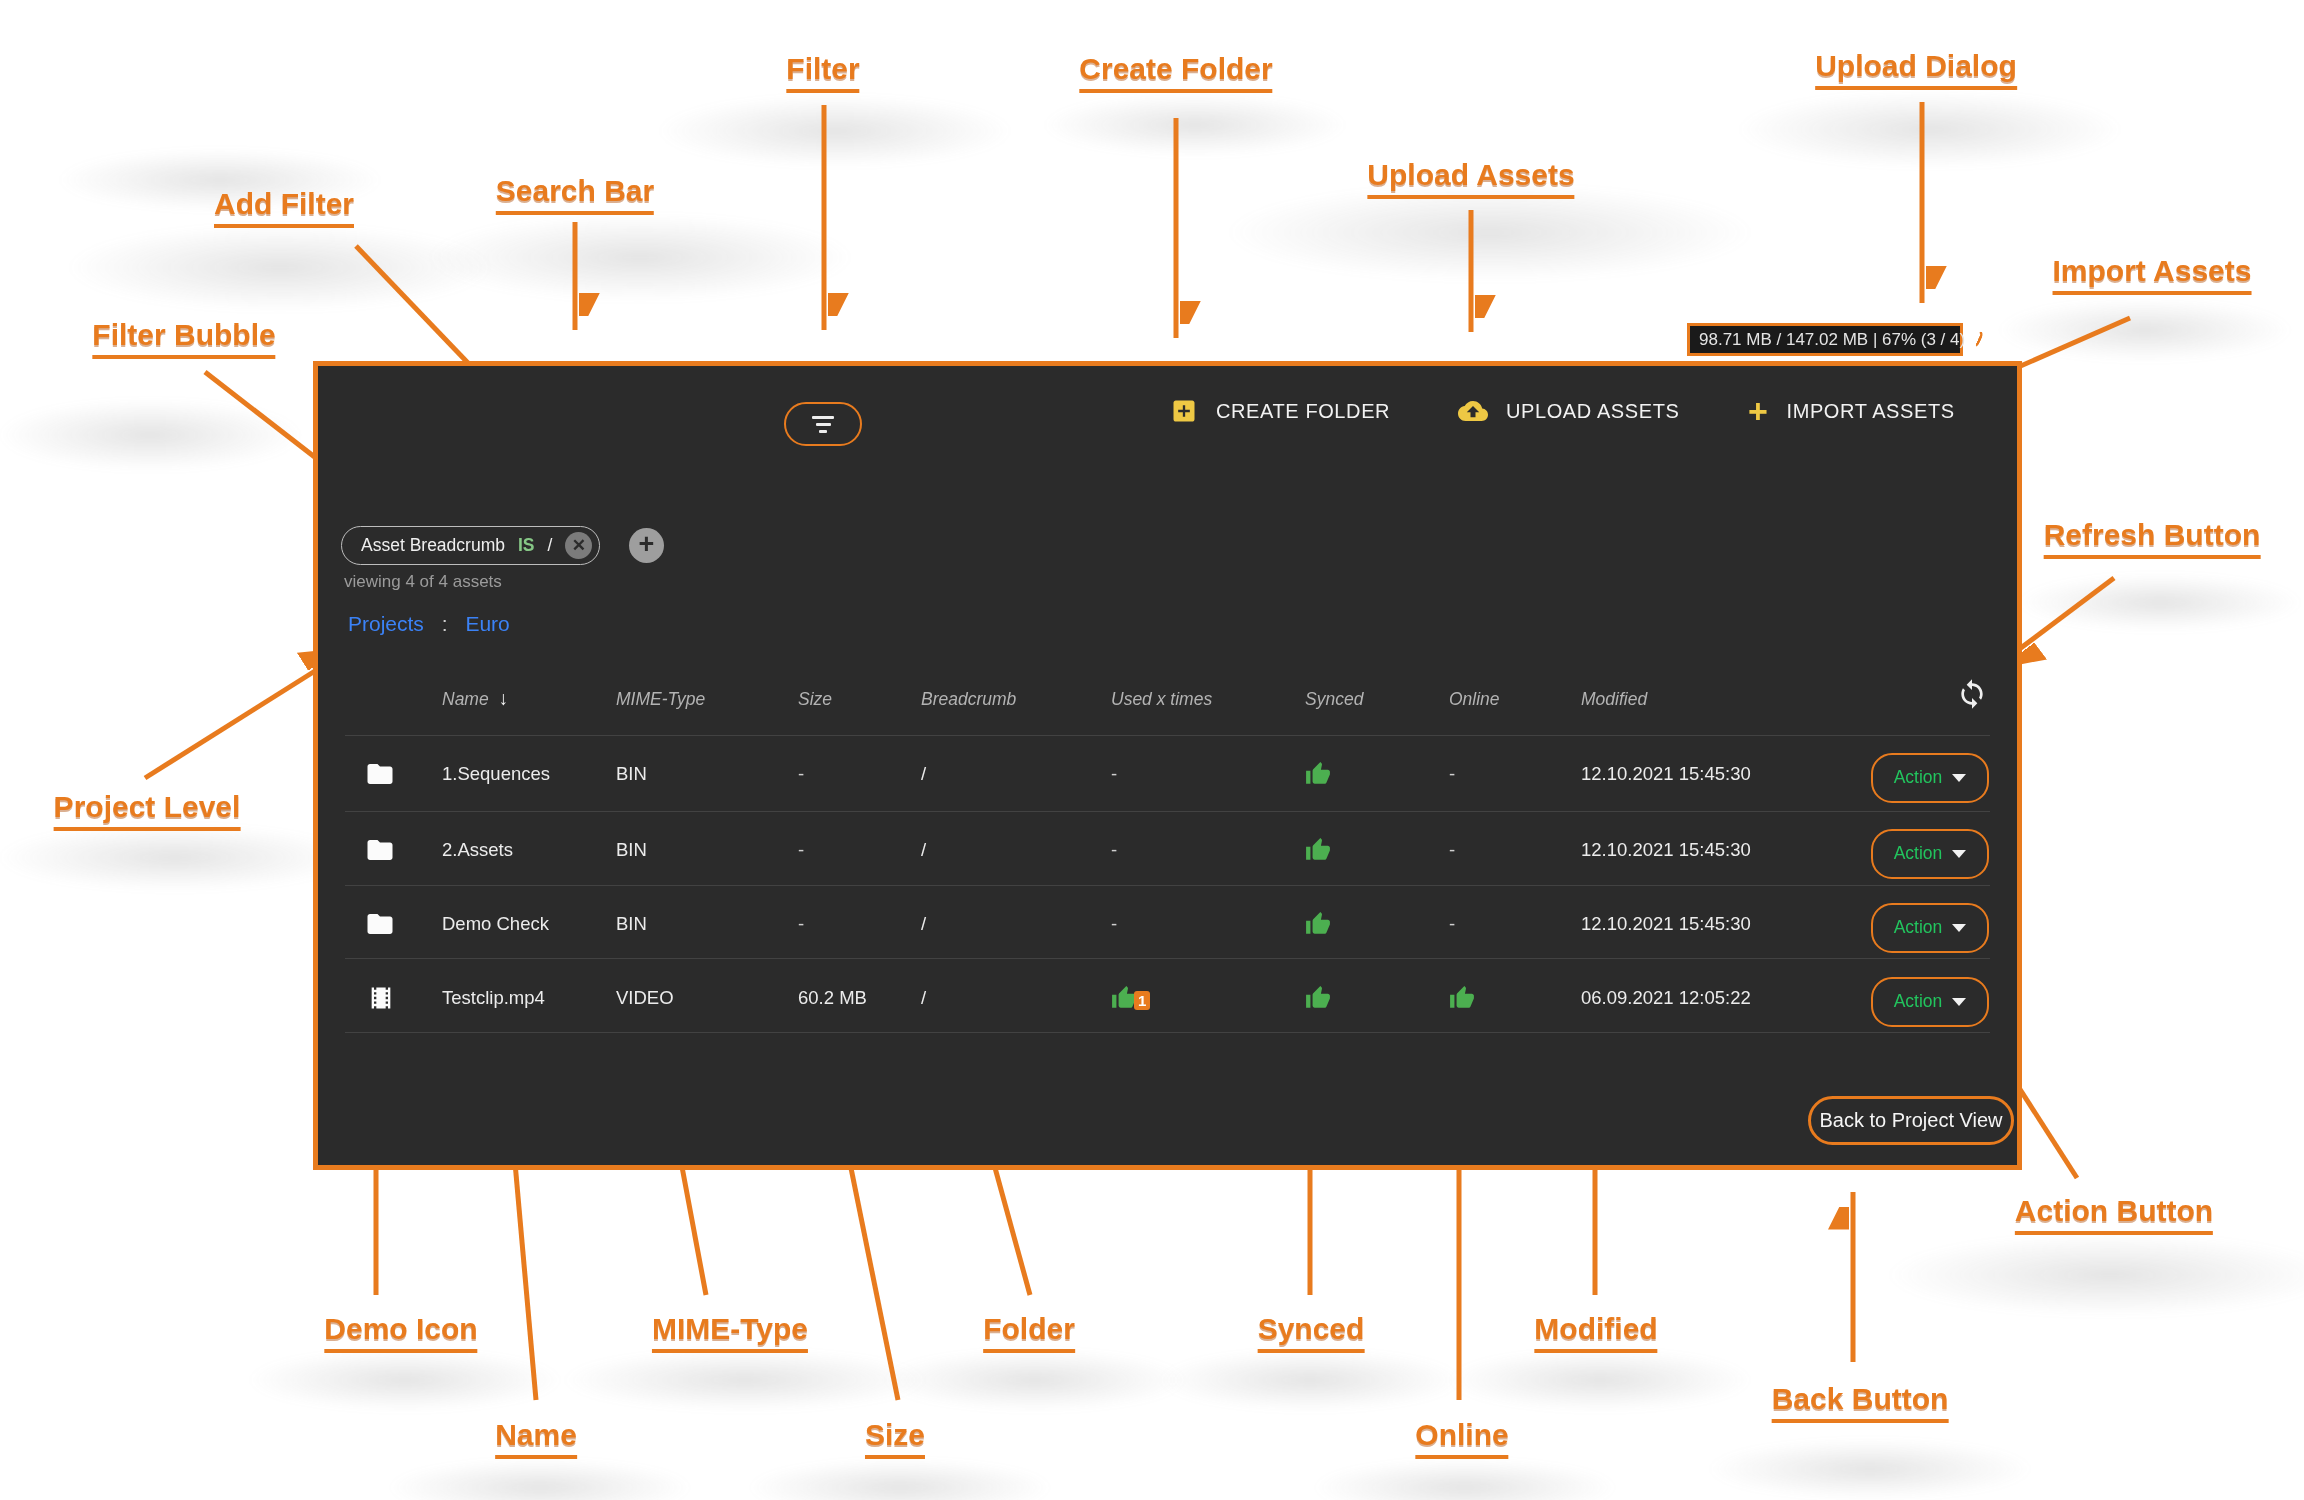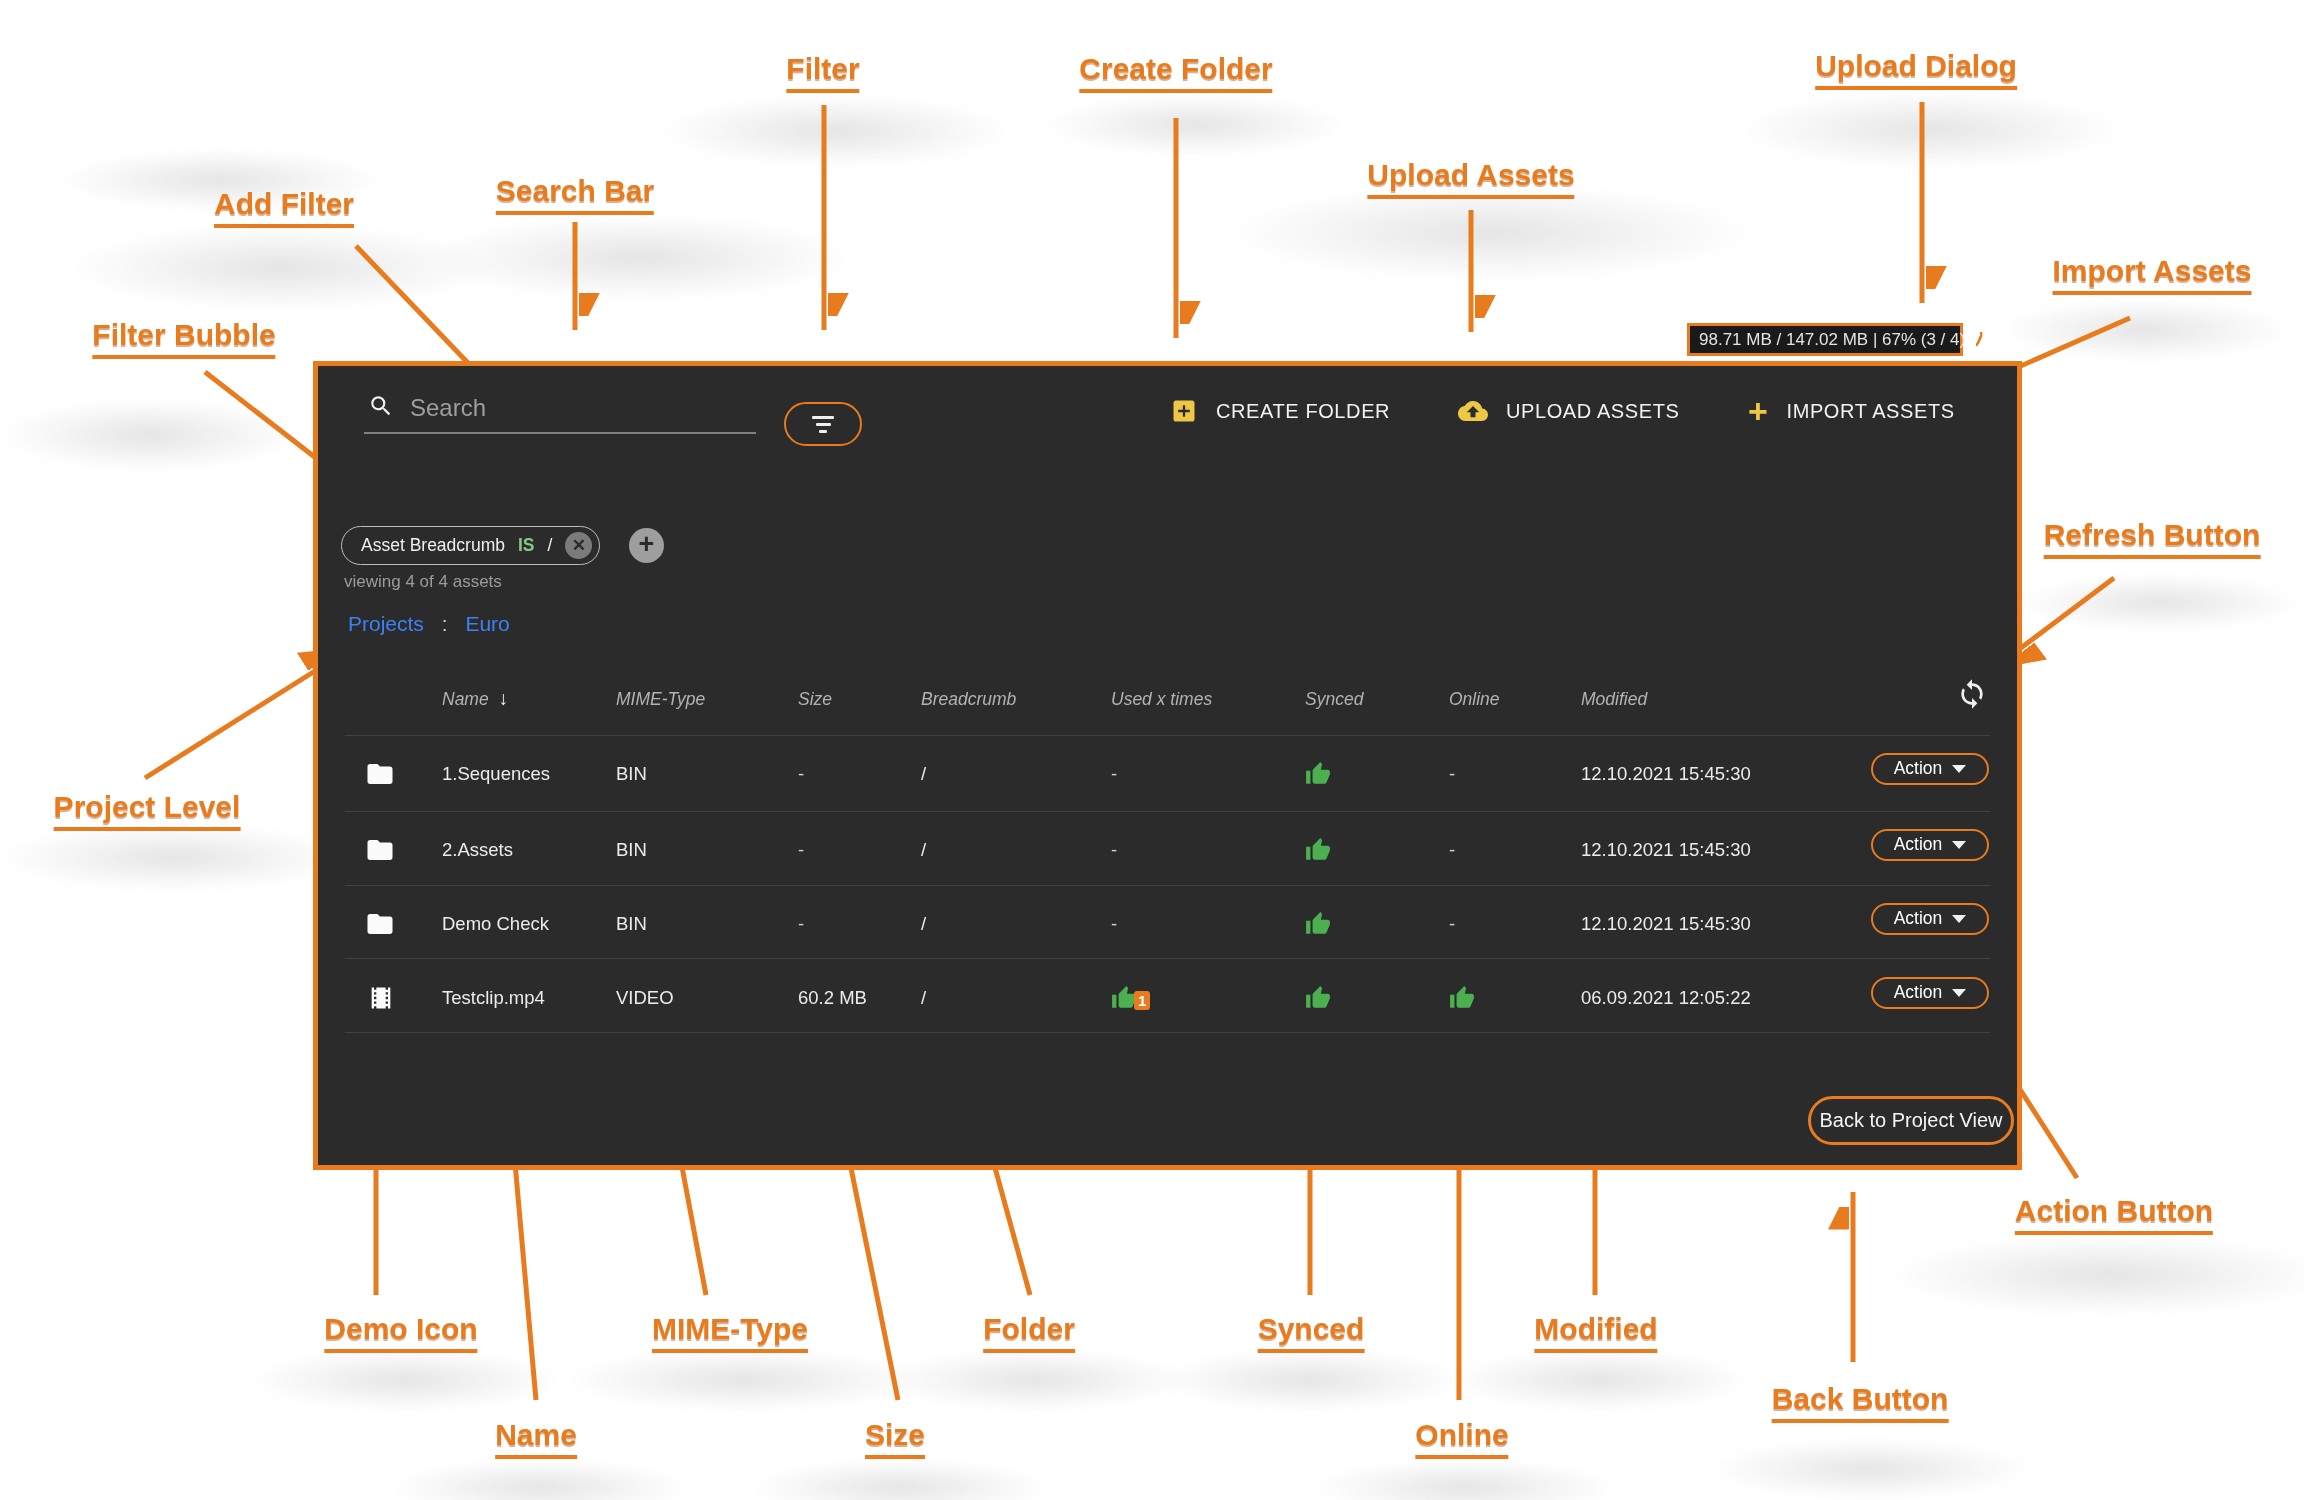--- a/index.html
+++ b/index.html
@@ -94,23 +94,23 @@
   .col{position:absolute;white-space:nowrap;}  .col-name{left:124px;} .col-mime{left:298px;} .col-size{left:480px;}
   .col-bc{left:603px;}   .col-used{left:793px;} .col-sync{left:987px;} .col-online{left:1131px;}
   .col-mod{left:1263px;}
   .sort-arrow{color:#f5f5f5;font-size:19px;margin-left:10px;font-weight:bold;}
   .refresh-btn{position:absolute;left:1638px;top:312px;width:34px;height:34px;cursor:pointer;}
   .sepline{position:absolute;left:27px;width:1645px;height:1px;background:#424242;}
   .trow{position:absolute;left:0;width:100%;height:74px;line-height:74px;color:#ececec;font-size:18.5px;cursor:pointer;}
   .trow .dash{color:#cfcfcf;}
   .icon-abs{position:absolute;line-height:0;}
   .action-btn{
-    position:absolute;left:1553px;top:16px;width:118px;height:32px;border-radius:21px;
+    position:absolute;left:1553px;top:16px;width:118px;height:50px;border-radius:21px;
     border:2.5px solid #e87b1e;display:flex;align-items:center;justify-content:center;gap:10px;
-    color:#ffffff;font-size:17.5px;line-height:1;cursor:pointer;background:transparent;
+    color:#22c55e;font-size:17.5px;line-height:1;cursor:pointer;background:transparent;
   }
   .caret{width:0;height:0;border-left:7px solid transparent;border-right:7px solid transparent;border-top:8px solid #f2f2f2;}
   .used-badge{
     display:inline-block;background:#e87b1e;color:#fff;font-size:15px;font-weight:bold;
     border-radius:3px;padding:2px 4px;line-height:15px;margin-left:-3px;vertical-align:top;margin-top:6px;
   }
   .back-btn{
     position:absolute;left:1490px;top:730px;width:206px;height:49px;border-radius:25px;
     border:3px solid #e87b1e;display:flex;align-items:center;justify-content:center;
     color:#f5f5f5;font-size:20px;cursor:pointer;background:transparent;white-space:nowrap;
@@ -192,26 +192,20 @@
 <div class="anno" style="left:1860px;top:1382px;"><span>Back Button</span></div>
 <div class="anno" style="left:2114px;top:1194px;"><span>Action Button</span></div>
 
 <div class="badge">
   <span class="badge-text">98.71 MB / 147.02 MB | 67% (3 / 4)</span>
   <span class="spinner"></span>
 </div>
 
 <div class="panel">
 
-  <div class="search-wrap">
-    <svg width="26" height="26" viewBox="0 0 24 24">
-      <path fill="#f0f0f0" d="M15.5 14h-.79l-.28-.27A6.47 6.47 0 0 0 16 9.5 6.5 6.5 0 1 0 9.5 16c1.61 0 3.09-.59 4.23-1.57l.27.28v.79l5 4.99L20.49 19l-4.99-5zm-6 0C7 14 5 12 5 9.5S7 5 9.5 5 14 7 14 9.5 12 14 9.5 14z"></path>
-    </svg>
-    <input class="search-input" type="text" placeholder="Search" style="">
-  </div>
 
   <div class="filter-pill">
     <span class="flt-bars">
         <i></i>
         <i></i>
         <i></i>
       </span>
   </div>
 
   <div class="tb-group" style="left:852px;">

